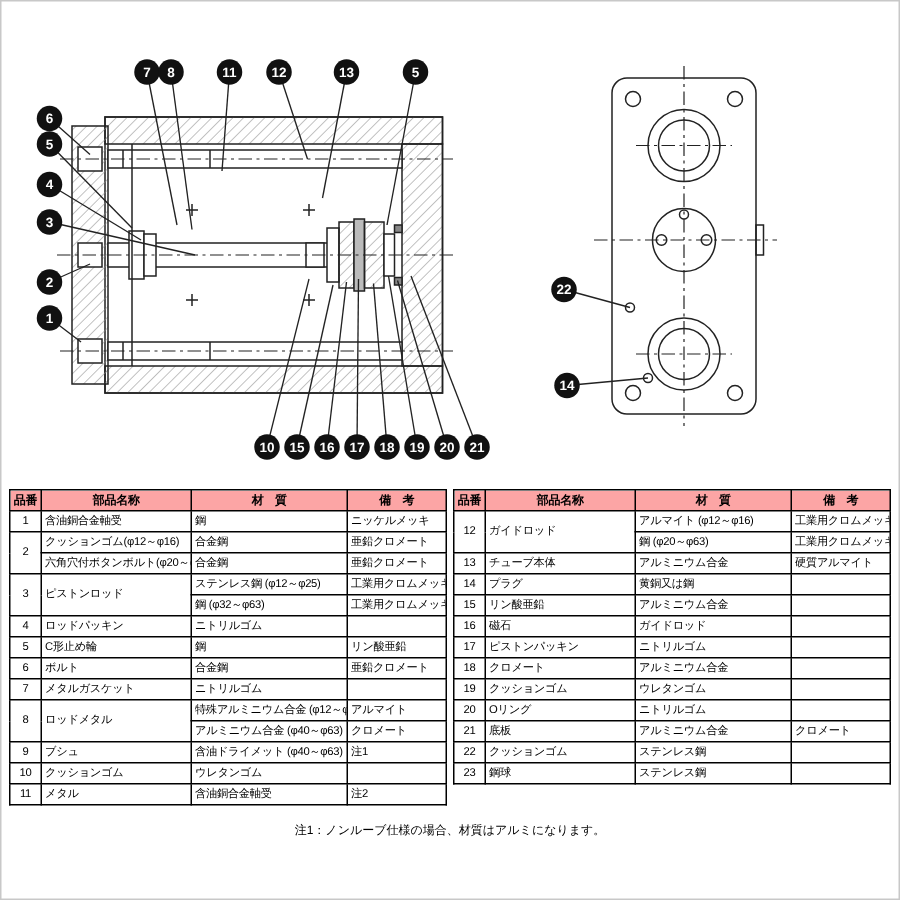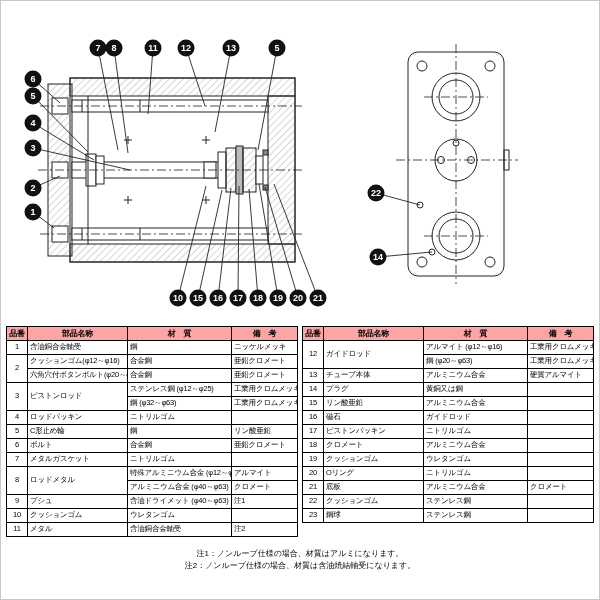--- a/index.html
+++ b/index.html
@@ -402,14 +402,13 @@
           <td class="c-mat">ステンレス鋼</td>
           <td class="c-rem"></td>
         </tr>
       </tbody>
   </table>
 
 </div>
 
 <div class="notes">
   <div>注1：ノンルーブ仕様の場合、材質はアルミになります。</div>
-  <div>注2：ノンルーブ仕様の場合、材質は含油焼結軸受になります。</div>
 </div>
 
 </body></html>

